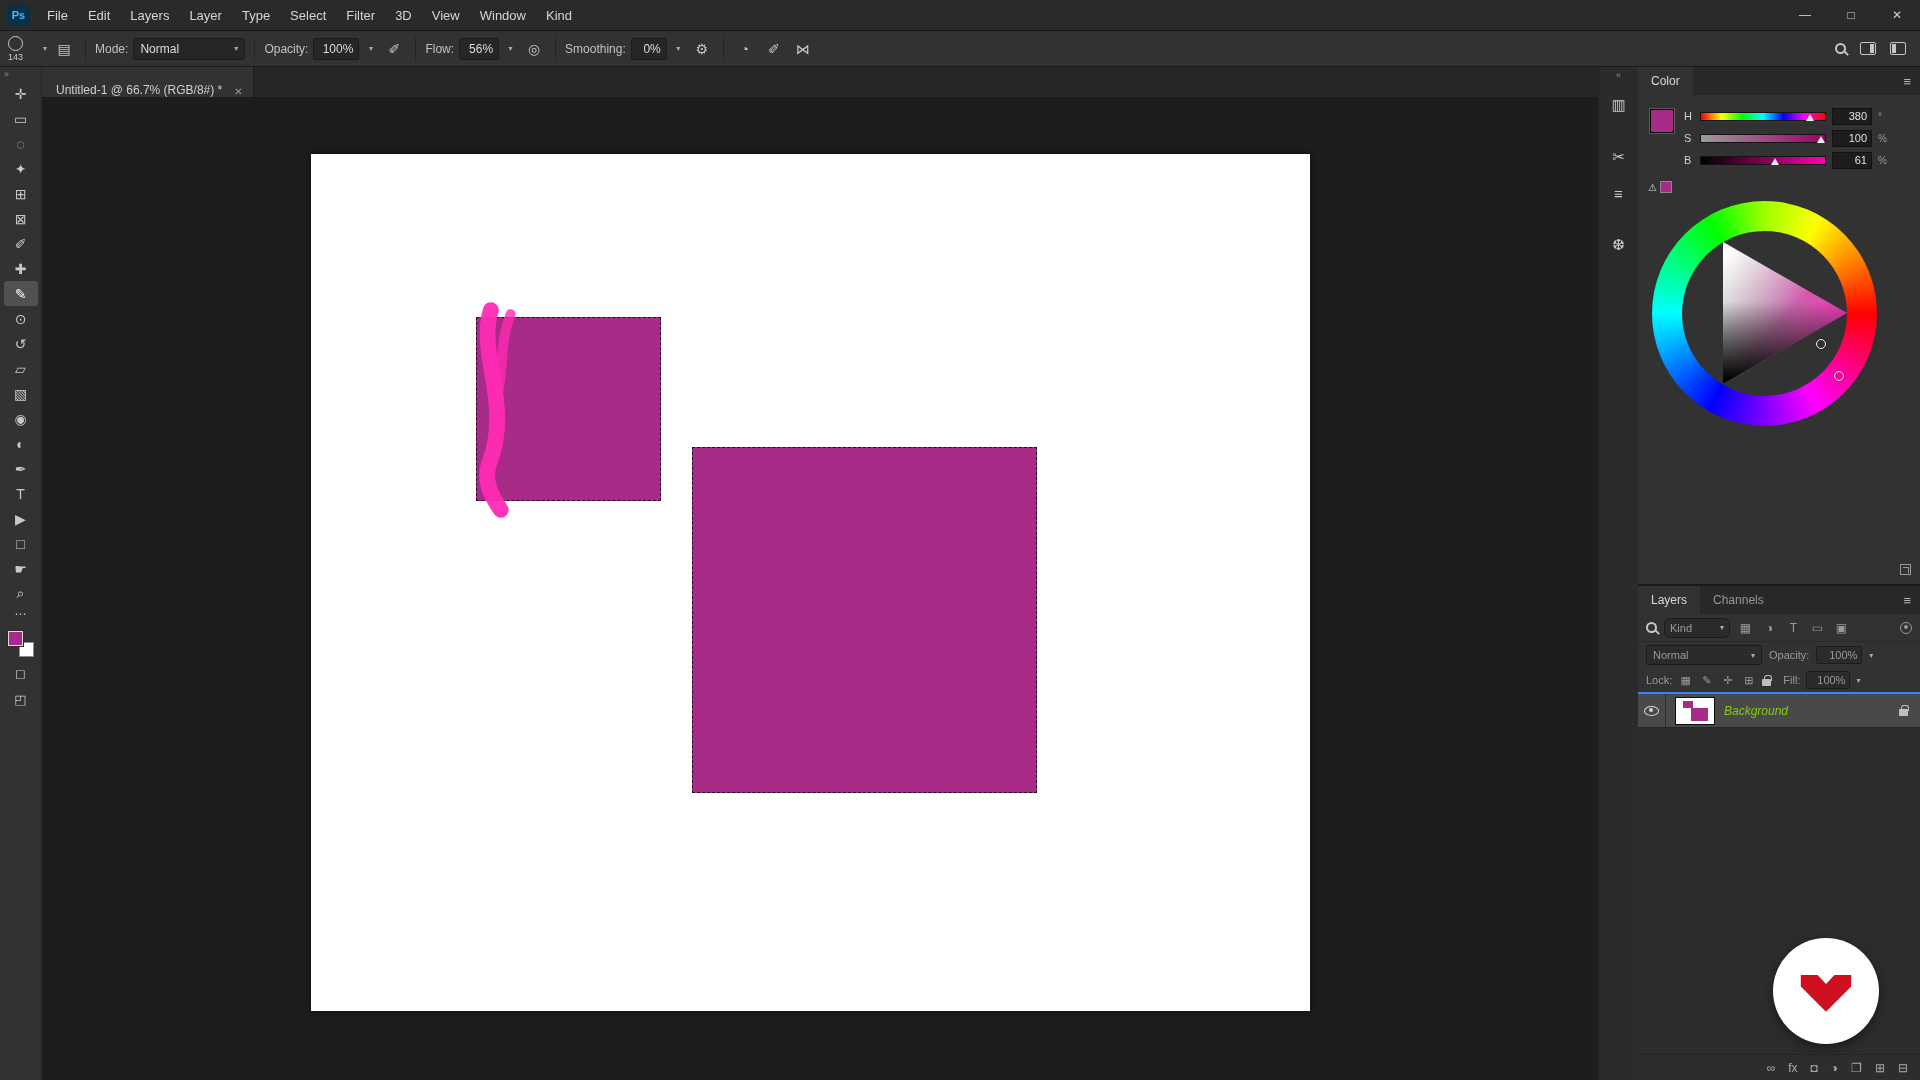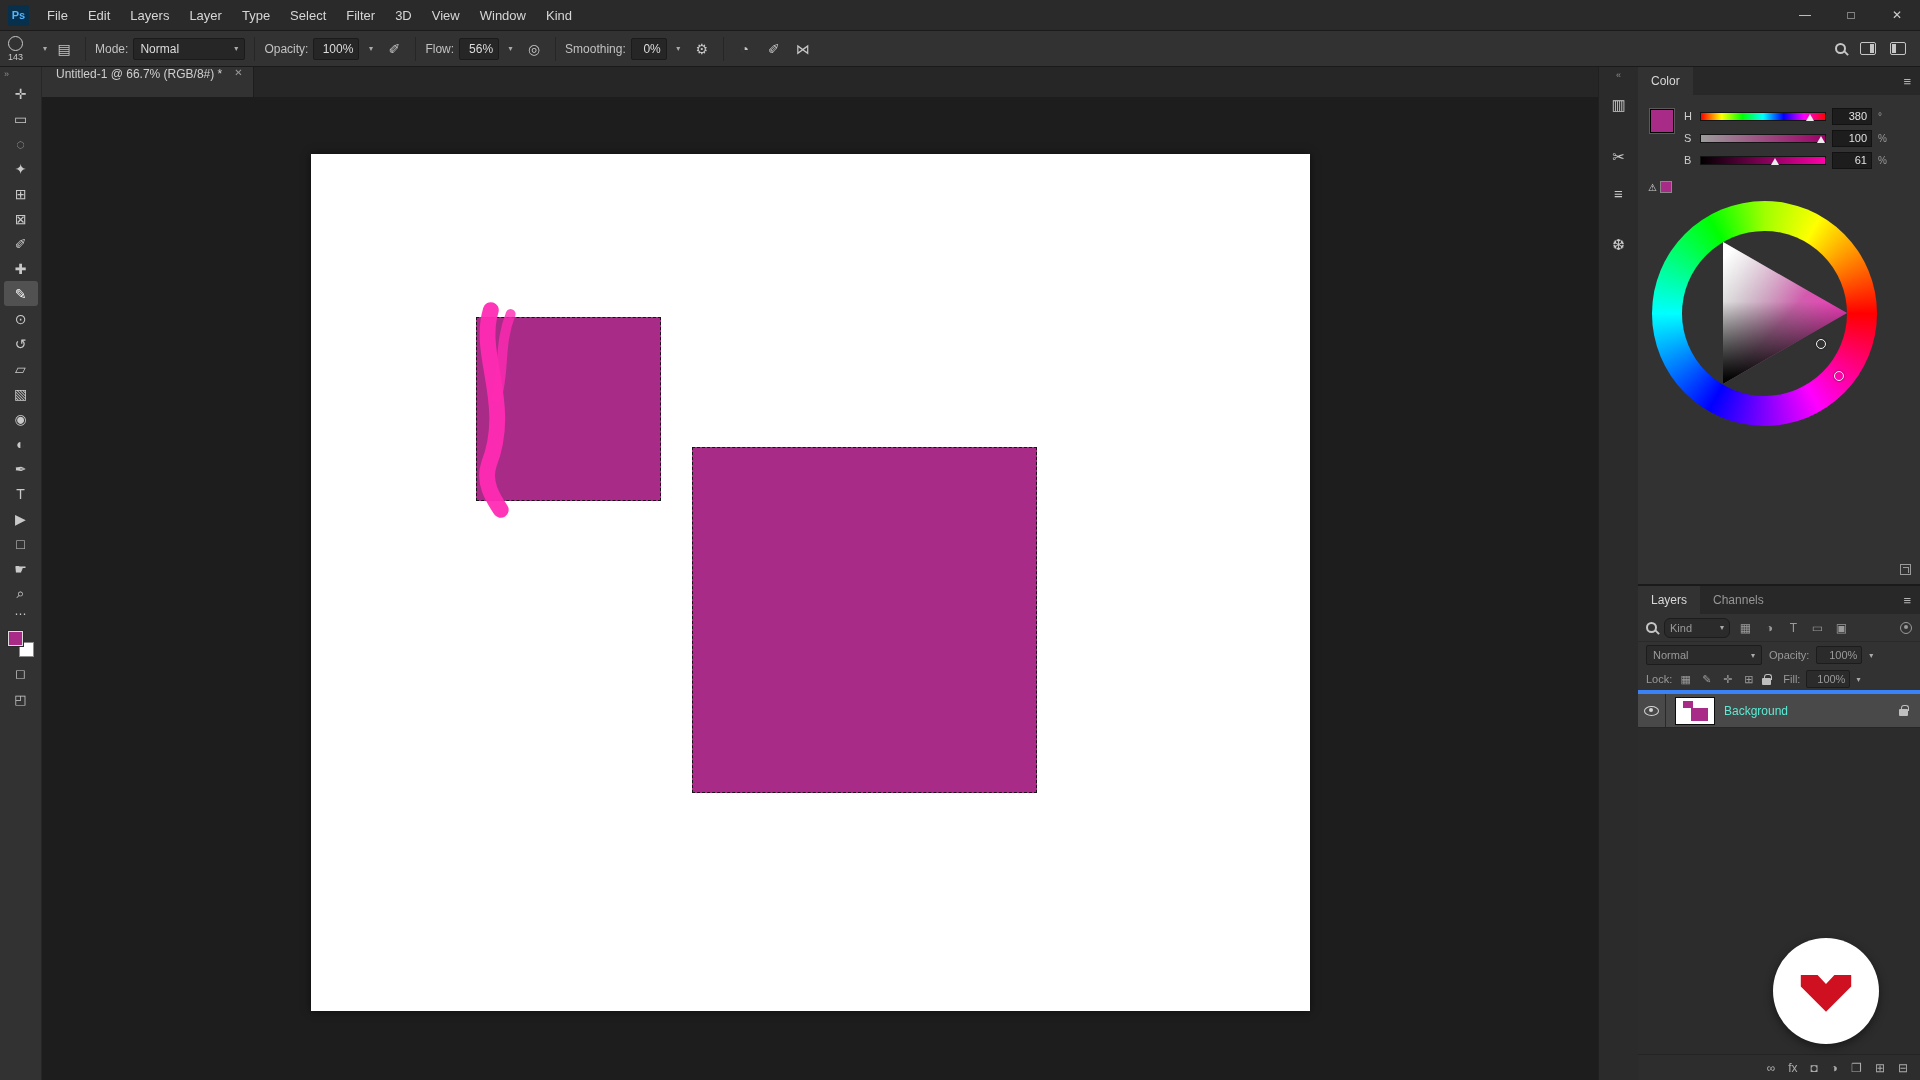--- a/index.html
+++ b/index.html
@@ -45,21 +45,21 @@
   .tool.active { background:#515151; color:#ffffff; }
   .tool-more { width:34px; height:16px; display:flex; align-items:center; justify-content:center; color:#c9c9c9; font-size:12px; }
   .swatches { position:relative; width:28px; height:28px; margin-top:8px; }
   .sw-bg { position:absolute; right:1px; bottom:1px; width:15px; height:15px; border:1px solid #8a8a8a; }
   .sw-fg { position:absolute; left:1px; top:1px; width:15px; height:15px; border:1px solid #dcdcdc; box-shadow:0 0 0 1px #2a2a2a; }
   .tb-bottom-icon { width:34px; height:22px; display:flex; align-items:center; justify-content:center; color:#c9c9c9; font-size:13px; margin-top:4px; }
 
   
   .center { flex:1; display:flex; flex-direction:column; background:#1d1d1d; min-width:0; }
   .tabbar { flex:0 0 30px; background:#262626; display:flex; align-items:stretch; }
-  .tab { background:#323232; display:flex; align-items:flex-start; gap:12px; padding:0 10px 0 14px; font-size:12px; color:#cfcfcf; border-right:1px solid #1d1d1d; }
+  .tab { background:#323232; display:flex; align-items:flex-end; gap:12px; padding:0 10px 0 14px; font-size:12px; color:#cfcfcf; border-right:1px solid #1d1d1d; }
   .tab .close { color:#9a9a9a; font-size:10px; }
   .canvas-area { flex:1; position:relative; }
   .canvas { position:absolute; left:269px; top:57px; width:999px; height:857px; background:#ffffff; box-shadow:0 0 8px rgba(0,0,0,0.55); }
   .sel { position:absolute; border:1px dashed #151515; }
   .sq-small { left:165px; top:163px; width:185px; height:184px; overflow:visible; }
   .sq-large { left:381px; top:293px; width:345px; height:346px; }
   .strokes { position:absolute; left:0; top:0; width:100%; height:100%; overflow:visible; }
   .statusbar { flex:0 0 22px; background:#1d1d1d; border-top:1px solid #141414; display:flex; align-items:center; font-size:11px; color:#bdbdbd; padding-left:14px; gap:0; }
   .zoomfield { padding-right:14px; border-right:1px solid #333; }
   .docfield { padding:0 10px; }
@@ -115,33 +115,33 @@
   .layers-panel { flex:1; display:flex; flex-direction:column; min-height:0; }
   .lfilter { height:28px; display:flex; align-items:center; gap:7px; padding:0 8px; border-bottom:1px solid #2a2a2a; }
   .kind-select { width:66px; height:20px; background:#2b2b2b; border:1px solid #1c1c1c; border-radius:6px; display:flex; align-items:center; justify-content:space-between; padding:0 5px; font-size:11px; color:#9a9a9a; }
   .lficon { font-size:12px; color:#9a9a9a; width:17px; text-align:center; }
   .lf-toggle { margin-left:auto; width:12px; height:12px; border-radius:50%; border:1.5px solid #9a9a9a; position:relative; }
   .lf-toggle::after { content:""; position:absolute; left:2.5px; top:2.5px; width:4px; height:4px; border-radius:50%; background:#9a9a9a; }
   .lblend { height:26px; display:flex; align-items:center; gap:7px; padding:0 8px; }
   .blend-select { width:116px; height:20px; background:#2b2b2b; border:1px solid #1c1c1c; border-radius:2px; display:flex; align-items:center; justify-content:space-between; padding:0 6px; font-size:11px; color:#9a9a9a; }
   .dimlabel { font-size:11px; color:#9a9a9a; }
   .dimbox { height:18px; background:#2b2b2b; border:1px solid #1c1c1c; border-radius:2px; display:flex; align-items:center; justify-content:flex-end; padding:0 4px; font-size:11px; color:#9a9a9a; }
-  .llock { height:26px; display:flex; align-items:center; gap:6px; padding:0 8px; border-bottom:4px solid #3b82f6; }
+  .llock { height:26px; display:flex; align-items:center; gap:6px; padding:0 8px; border-bottom:2px solid #3b82f6; }
   .lockic { font-size:11px; color:#9a9a9a; width:15px; text-align:center; }
   .padlock { position:relative; width:9px; height:7px; background:#bfbfbf; border-radius:1px; margin-top:4px; }
   .padlock::before { content:""; position:absolute; left:1.5px; top:-4px; width:6px; height:5px; border:1.5px solid #bfbfbf; border-bottom:none; border-radius:3px 3px 0 0; }
   .llist { flex:1; background:#2c2c2c; }
   .lrow { height:34px; background:#494949; display:flex; align-items:center; border-bottom:1px solid #262626; }
   .leye { width:28px; height:100%; display:flex; align-items:center; justify-content:center; border-right:1px solid #2a2a2a; }
   .eye { width:15px; height:10px; border:1.5px solid #d4d4d4; border-radius:50%; position:relative; }
   .eye::after { content:""; position:absolute; left:3.5px; top:1.5px; width:4px; height:4px; border-radius:50%; background:#d4d4d4; }
   .lthumb { width:40px; height:28px; margin:0 9px; border:1px solid #0c0c0c; position:relative; background:#ffffff; }
   .lt1 { position:absolute; left:18%; top:12%; width:26%; height:30%; }
   .lt2 { position:absolute; left:40%; top:40%; width:44%; height:50%; }
-  .lname { font-size:12px; color:#5eead4; }
+  .lname { font-style:italic; font-size:12px; color:#84cc16; }
   .lrow .padlock { margin-left:auto; margin-right:12px; }
   .lbottom { height:26px; border-top:1px solid #242424; background:#2d2d2d; display:flex; align-items:center; justify-content:flex-end; gap:13px; padding:0 12px; }
   .lbic { color:#ababab; font-size:12px; }
 
   
   .assistant { position:absolute; left:1773px; top:938px; width:106px; height:106px; border-radius:50%; display:flex; align-items:center; justify-content:center; box-shadow:0 3px 10px rgba(0,0,0,0.45); z-index:10; }
   .assistant-shape { width:56px; height:46px; clip-path:polygon(50% 95%, 5% 40%, 5% 15%, 35% 15%, 50% 35%, 65% 15%, 95% 15%, 95% 40%); }
 </style>
 </head>
 <body>

